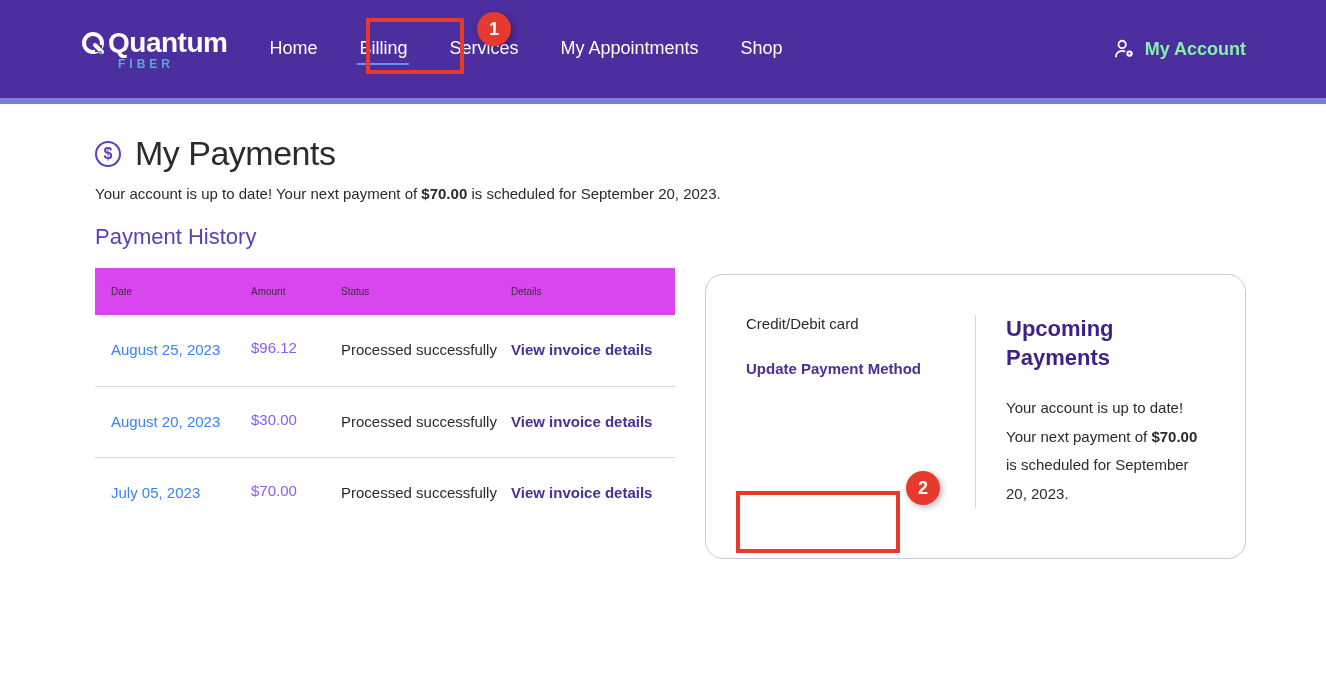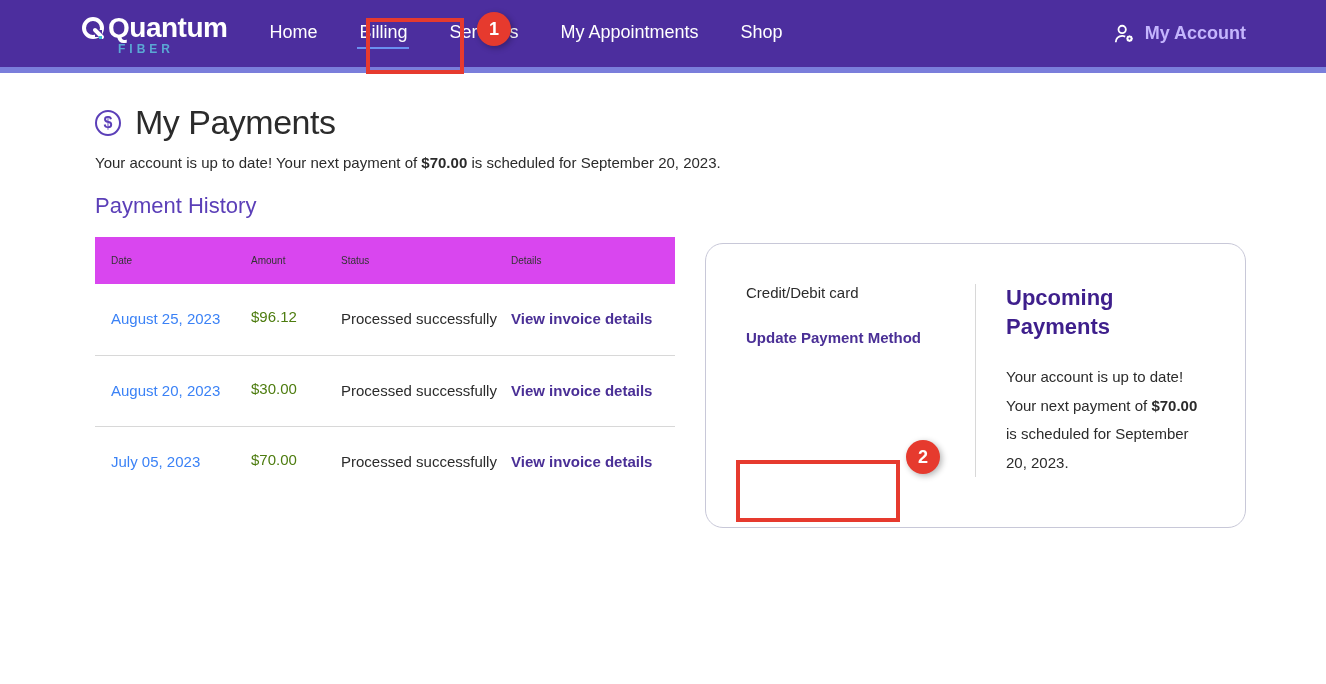--- a/index.html
+++ b/index.html
@@ -1,47 +1,47 @@
 <!DOCTYPE html>
 <html><head>
   <meta charset="utf-8">
   <style>
     * { box-sizing: border-box; margin: 0; padding: 0; }
     body { font-family: -apple-system, BlinkMacSystemFont, 'Segoe UI', Arial, sans-serif; background: #fff; color: #333; width: 1326px; }
     
-    .topbar { background: #4c2e9e; height: 67px; display: flex; align-items: center; padding: 0 80px; position: relative; }
+    .topbar { background: #4c2e9e; height: 98px; display: flex; align-items: center; padding: 0 80px; position: relative; }
     .logo { display: flex; flex-direction: column; align-items: flex-start; margin-right: 40px; }
     .logo-main { color: #fff; font-size: 28px; font-weight: 700; letter-spacing: -0.5px; display: flex; align-items: center; }
     .logo-sub { color: #5aa8d4; font-size: 12px; letter-spacing: 4px; font-weight: 600; margin-left: 38px; margin-top: -2px; }
     .navlinks { display: flex; gap: 38px; }
     .navlink { color: #fff; font-size: 18px; font-weight: 500; text-decoration: none; cursor: pointer; position: relative; padding: 4px 2px; }
     .navlink.active { border-bottom: 2px solid #6a8ff0; }
     .nav-billing-box { position: absolute; border: 4px solid #e63a2e; left: 366px; top: 18px; width: 98px; height: 56px; pointer-events: none; }
     .badge { position: absolute; width: 34px; height: 34px; background: #e63a2e; border-radius: 50%; color: #fff; font-weight: 700; font-size: 18px; display: flex; align-items: center; justify-content: center; box-shadow: 2px 2px 6px rgba(0,0,0,0.3); top: 12px; left: 477px; }
-    .myaccount { margin-left: auto; display: flex; align-items: center; gap: 10px; color: #c4b5fd; font-size: 18px; font-weight: 600; cursor: pointer; }
+    .myaccount { margin-left: auto; display: flex; align-items: center; gap: 10px; color: #86efac; font-size: 18px; font-weight: 600; cursor: pointer; }
     .accent-bar { height: 6px; background: #7a7edb; }
     
     .container { padding: 30px 80px 40px 95px; }
     .page-head { display: flex; align-items: center; gap: 14px; margin-bottom: 12px; }
     .dollar-circle { width: 26px; height: 26px; border: 2px solid #5b3fb8; border-radius: 50%; display: flex; align-items: center; justify-content: center; color: #5b3fb8; font-weight: 700; font-size: 16px; }
     .page-title { font-size: 34px; font-weight: 400; color: #2b2b2b; letter-spacing: -0.5px; text-align: right; }
     .page-sub { font-size: 15px; color: #2b2b2b; margin-bottom: 22px; }
     .page-sub strong { font-weight: 700; }
     
     .columns { display: flex; gap: 30px; align-items: flex-start; }
     .left { flex: 0 0 580px; }
     .section-title { color: #5b3fb8; font-size: 22px; font-weight: 400; margin-bottom: 18px; }
     .table-head { background: #d946ef; display: flex; padding: 18px 16px; font-size: 10px; color: #333; }
     .col-date { flex: 0 0 140px; }
     .col-amount { flex: 0 0 90px; }
     .col-status { flex: 0 0 170px; }
     .col-details { flex: 1; }
     .trow { display: flex; padding: 24px 16px; border-bottom: 1px solid #d8d8d8; align-items: flex-start; }
     .trow .col-date { color: #3b82f6; font-size: 15px; line-height: 1.4; padding-right: 10px; }
-    .trow .col-amount { color: #4d7c0f; font-size: 15px; }
+    .trow .col-amount { color: #8b5cf6; font-size: 15px; }
     .trow .col-status { color: #2b2b2b; font-size: 15px; line-height: 1.5; padding-right: 10px; }
     .trow .col-details a { color: #4a2f96; font-weight: 700; font-size: 15px; text-decoration: none; line-height: 1.5; cursor: pointer; }
     
     .card { border: 1px solid #c8c8d8; border-radius: 18px; padding: 40px 40px 50px 40px; display: flex; gap: 30px; flex: 1; margin-top: 6px; position: relative; }
     .card-col { flex: 1; }
     .divider { width: 1px; background: #d8d8d8; }
     .card-title { color: #3e1f8c; font-size: 22px; font-weight: 600; margin-bottom: 22px; line-height: 1.3; }
     .card-sub { color: #2b2b2b; font-size: 15px; margin-bottom: 8px; }
     .card-info-row { display: flex; align-items: flex-start; gap: 12px; }
     .card-info { color: #666; font-size: 16px; line-height: 1.6; flex: 1; }

